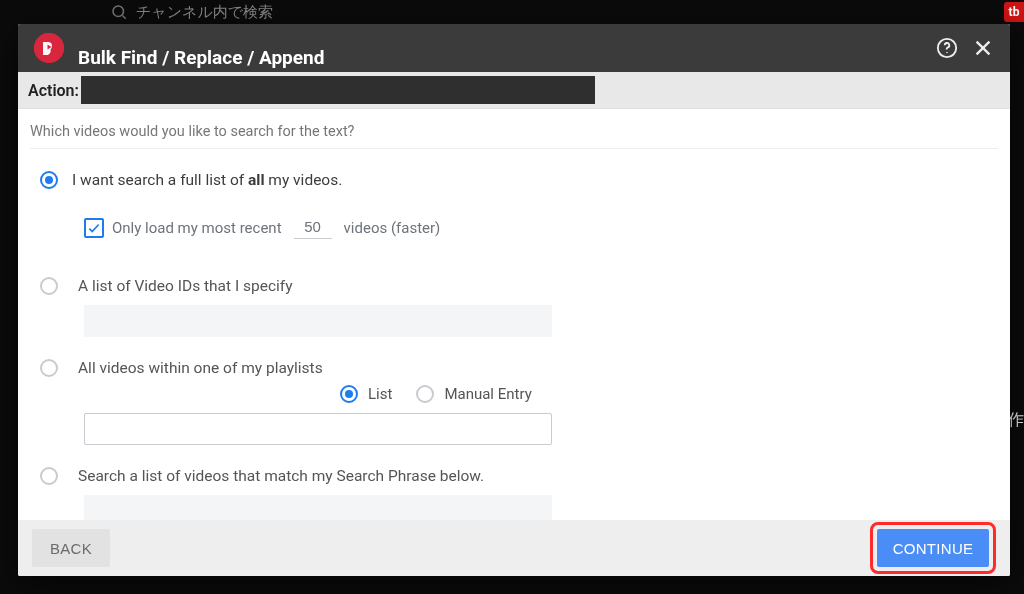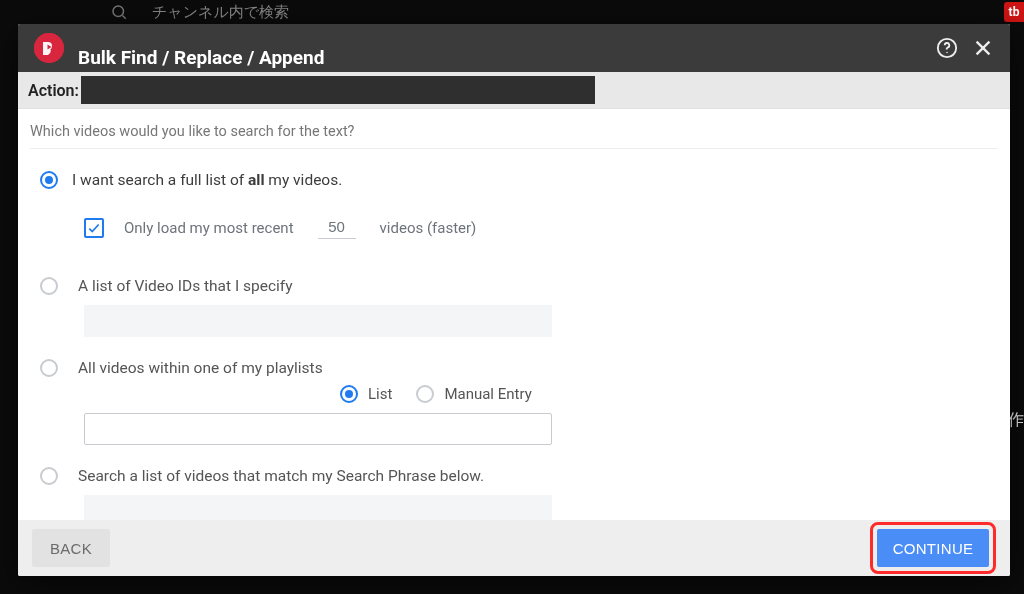--- a/index.html
+++ b/index.html
@@ -18,21 +18,21 @@
   }
   .bg-top-search {
     position: absolute;
     top: 0; left: 0; right: 0;
     height: 24px;
     display: flex;
     align-items: center;
     color: #888;
     padding-left: 110px;
     font-size: 15px;
-    gap: 24px;
+    gap: 8px;
   }
   .bg-top-search .sicon {
     width: 18px; height: 18px;
     color: #777;
   }
   .bg-right-icon {
     position: absolute;
     top: 2px; right: 0;
     width: 20px; height: 20px;
     background: #d01414;
@@ -161,21 +161,21 @@
     width: 8px; height: 8px; border-radius: 50%; background:#1f7cf0;
   }
 
   .sub-block {
     margin-top: 12px;
     margin-left: 44px;
   }
   .sub-check-line {
     display:flex;
     align-items:center;
-    gap: 20px;
+    gap: 8px;
     color:#6e747c;
     font-size: 15px;
   }
   .checkbox {
     width: 16px; height: 16px;
     border: 2px solid #1f7cf0;
     border-radius: 2px;
     display:inline-flex;align-items:center;justify-content:center;
     cursor:pointer;
     box-sizing: content-box;

